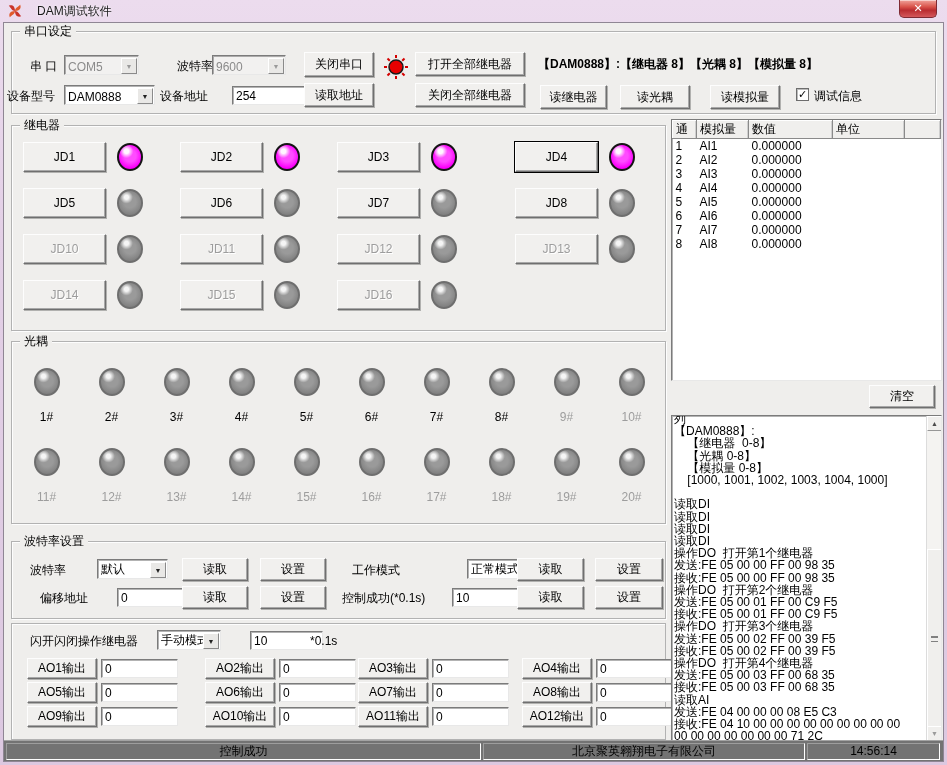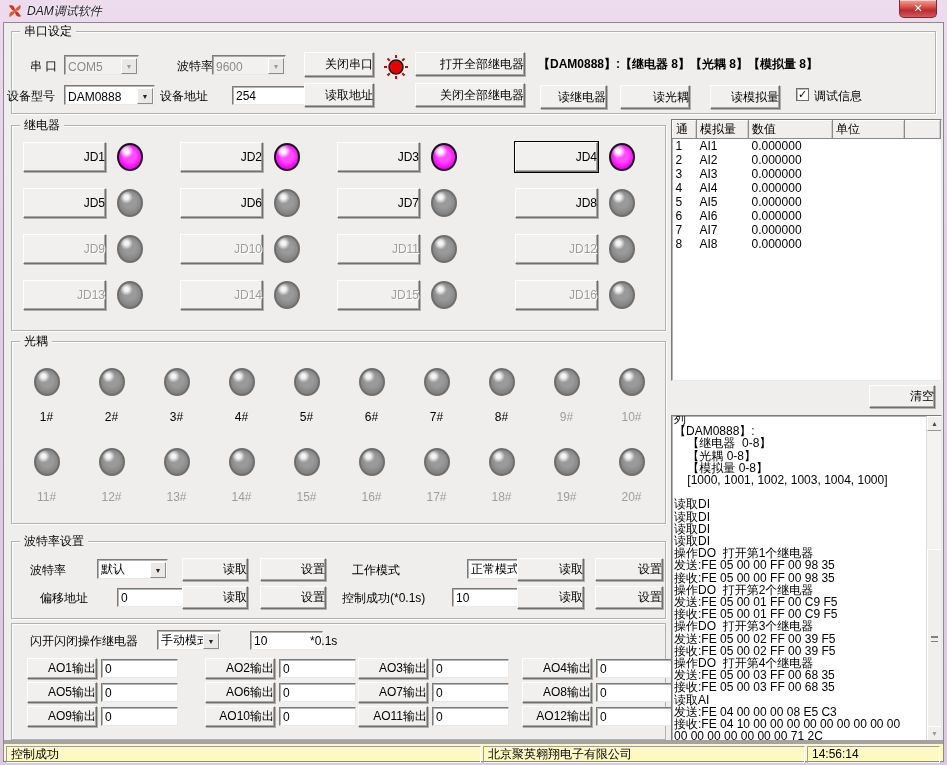--- a/index.html
+++ b/index.html
@@ -3,34 +3,34 @@
 <meta charset="utf-8">
 <style>
   * { margin:0; padding:0; box-sizing:border-box; }
   html,body { width:947px; height:765px; }
   body { font-family:"Liberation Sans","DejaVu Sans",sans-serif; font-size:12px; color:#000; }
 
   .window { position:relative; width:947px; height:765px;
     background:linear-gradient(180deg,#ecdcEE 0%,#e3d0e6 30%,#dcc8e0 100%); overflow:hidden; }
   .titlebar { position:absolute; left:0; top:0; width:947px; height:22px; display:flex; align-items:center; }
   .app-icon { margin-left:7px; width:16px; height:16px; }
-  .title-text { margin-left:4px; font-size:12px; color:#1a1a1a; text-shadow:0 0 3px #fff; white-space:nowrap;font-style:italic; }
+  .title-text { margin-left:14px; font-size:12px; color:#1a1a1a; text-shadow:0 0 3px #fff; white-space:nowrap; }
   .close-btn { position:absolute; right:10px; top:0; width:38px; height:18px;
     background:linear-gradient(180deg,#f0a39b 0%,#d9534a 40%,#b92c30 60%,#d4585c 100%);
     border:1px solid #7e2a33; border-top:none; border-radius:0 0 5px 5px; color:#fff;
     font-size:11px; font-weight:bold; text-align:center; line-height:16px; cursor:pointer;
     box-shadow:inset 0 1px 0 rgba(255,255,255,.5); }
 
   .client { position:absolute; left:3px; top:22px; width:941px; height:740px;
     background:#efeeec; border:1px solid #8f8694; }
 
   
   .btn { position:absolute; background:#f1f0ee; border:1px solid #6f6f6f; border-top-color:#fdfdfd; border-left-color:#fdfdfd;
     box-shadow:inset -1px -1px 0 #a8a8a8, 1px 1px 0 rgba(64,64,64,.35);
-    font-family:inherit; font-size:12px; color:#000; text-align:right; cursor:pointer; white-space:nowrap; }
+    font-family:inherit; font-size:12px; color:#000; text-align:center; cursor:pointer; white-space:nowrap; }
   .lbl { position:absolute; white-space:nowrap; line-height:14px; }
   .edit { position:absolute; background:#fff; border:1px solid #7b7b7b; border-bottom-color:#e8e8e8; border-right-color:#e8e8e8;
     box-shadow:inset 1px 1px 0 rgba(64,64,64,.4); font-family:inherit; font-size:12px; padding:1px 3px; color:#000;margin-left:20px; }
   .combo { position:absolute; height:20px; background:#fff; border:1px solid #7b7b7b; border-bottom-color:#e8e8e8; border-right-color:#e8e8e8;
     box-shadow:inset 1px 1px 0 rgba(64,64,64,.4); display:flex; align-items:flex-end; cursor:pointer; }
   .combo-text { flex:1; padding-left:3px; white-space:nowrap; overflow:hidden; }
   .combo-arrow { width:16px; height:16px; margin-right:1px; background:#e9e8e6; border:1px solid #8a8a8a; border-top-color:#fff; border-left-color:#fff;
     font-size:7px; line-height:15px; text-align:center; color:#222; }
   .combo.disabled { background:#f2f1f0; }
   .combo.disabled .combo-text { color:#8b8b8b; }
@@ -102,21 +102,21 @@
   .sb-thumb { position:absolute; left:0; top:133px; width:15px; height:180px; background:#f0efed;
     border:1px solid #979797; border-top-color:#fff; border-left-color:#fff; cursor:pointer; }
   .sb-grip { position:absolute; left:3px; top:50%; width:7px; height:6px; margin-top:-3px;
     border-top:1px solid #808080; border-bottom:1px solid #808080; box-shadow:0 2px 0 -1px #808080 inset; }
 
   
   .checkbox { position:absolute; width:13px; height:13px; background:#fff; border:1px solid #6d6d6d;
     box-shadow:inset 1px 1px 0 rgba(64,64,64,.35); font-size:11px; line-height:11px; text-align:center; color:#000; cursor:pointer; }
 
   
-  #status-bar { position:absolute; left:0; bottom:0; width:939px; height:21px; background:#fef9c3; border-top:4px solid #a3a3a3; }
+  #status-bar { position:absolute; left:0; bottom:0; width:939px; height:21px; background:#737373; border-top:1px solid #a3a3a3;text-align:center; }
   .status-cell { position:absolute; top:2px; height:17px; border:1px solid #9d9d9d; border-bottom-color:#fff; border-right-color:#fff;
     padding:1px 4px; white-space:nowrap; overflow:hidden; line-height:13px; }
   #status-left { left:2px; width:475px; }
   #status-company { left:479px; width:322px; }
   #status-time { left:803px; width:133px; }
 
   .info-label { font-weight:bold; }
 </style>
 </head>
 <body>
@@ -218,24 +218,20 @@
           </div>
           <div class="relay-cell">
             <button type="button" class="btn jd-btn">JD7</button>
             <span class="led led-off"></span>
           </div>
           <div class="relay-cell">
             <button type="button" class="btn jd-btn">JD8</button>
             <span class="led led-off"></span>
           </div>
           <div class="relay-cell">
-            <button type="button" class="btn jd-btn disabled">JD9</button>
-            <span class="led led-off"></span>
-          </div>
-          <div class="relay-cell">
             <button type="button" class="btn jd-btn disabled">JD10</button>
             <span class="led led-off"></span>
           </div>
           <div class="relay-cell">
             <button type="button" class="btn jd-btn disabled">JD11</button>
             <span class="led led-off"></span>
           </div>
           <div class="relay-cell">
             <button type="button" class="btn jd-btn disabled">JD12</button>
             <span class="led led-off"></span>

